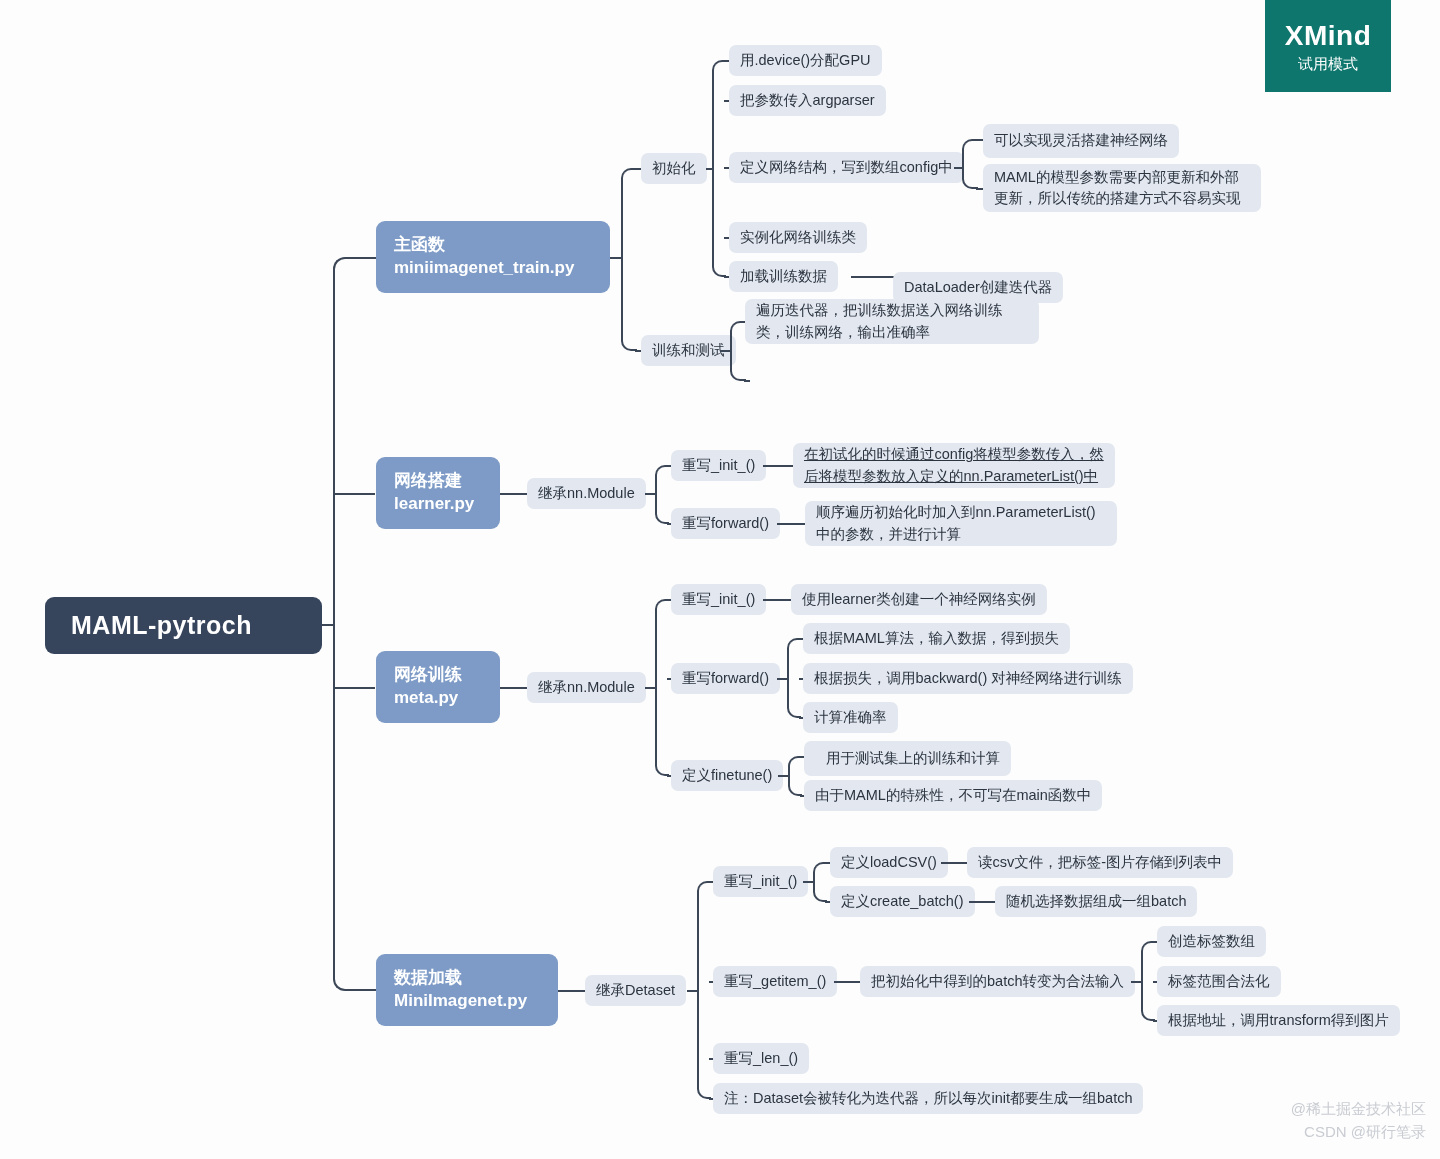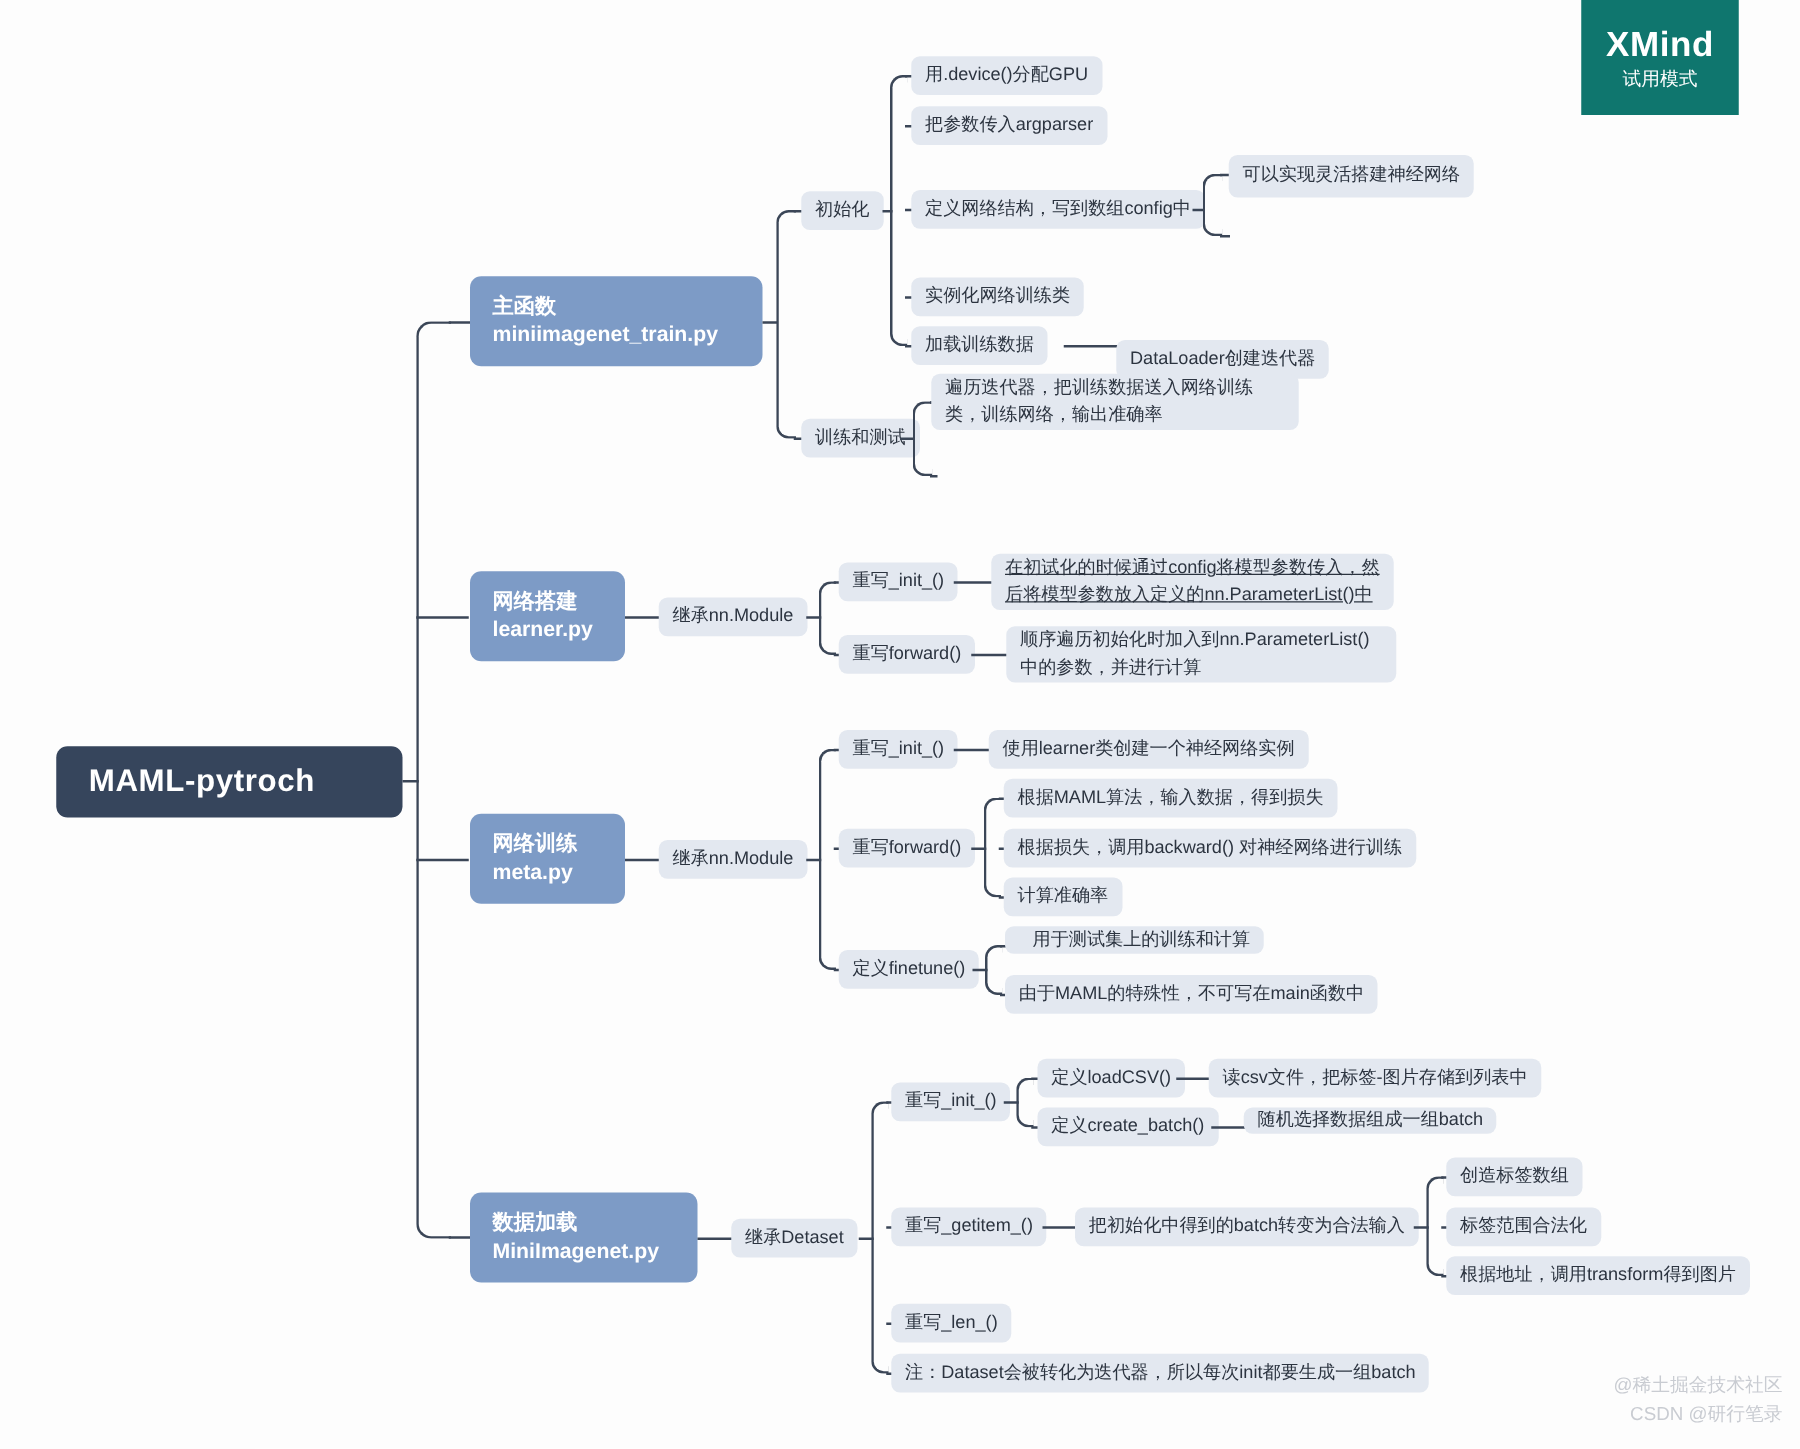--- a/index.html
+++ b/index.html
@@ -166,20 +166,21 @@
   <div class="node leaf" style="left:729px; top:85px; height:31px;">把参数传入argparser</div>
   <div class="node leaf" style="left:729px; top:152px; height:31px;">定义网络结构，写到数组config中</div>
   <div class="node leaf" style="left:729px; top:222px; height:31px;">实例化网络训练类</div>
   <div class="node leaf" style="left:729px; top:261px; height:31px;">加载训练数据</div>
 
   <div class="wire h" style="left:954px; top:167px; width:10px;"></div>
   <div class="sub-spine" style="left:962px; top:139px; width:16px; height:50px;"></div>
   <div class="wire h" style="left:976px; top:139px; width:8px;"></div>
   <div class="wire h" style="left:976px; top:188px; width:8px;"></div>
   <div class="node leaf" style="left:983px; top:124px; height:34px;">可以实现灵活搭建神经网络</div>
+  <div class="node leaf multi" style="left:983px; top:164px; width:278px; height:48px;">MAML的模型参数需要内部更新和外部更新，所以传统的搭建方式不容易实现</div>
 
   <div class="wire h" style="left:851px; top:276px; width:44px;"></div>
   <div class="node leaf" style="left:893px; top:261px; height:31px;margin-top:11px;">DataLoader创建迭代器</div>
 
   <div class="wire h" style="left:720px; top:350px; width:12px;"></div>
   <div class="sub-spine" style="left:730px; top:321px; width:16px; height:60px;"></div>
   <div class="wire h" style="left:744px; top:321px; width:6px;"></div>
   <div class="wire h" style="left:744px; top:380px; width:6px;"></div>
   <div class="node leaf multi" style="left:745px; top:299px; width:294px; height:45px;">遍历迭代器，把训练数据送入网络训练类，训练网络，输出准确率</div>
 
@@ -228,21 +229,21 @@
   <div class="wire h" style="left:799px; top:717px; width:6px;"></div>
   <div class="node leaf" style="left:803px; top:623px; height:31px;">根据MAML算法，输入数据，得到损失</div>
   <div class="node leaf" style="left:803px; top:663px; height:31px;">根据损失，调用backward() 对神经网络进行训练</div>
   <div class="node leaf" style="left:803px; top:702px; height:31px;">计算准确率</div>
 
   <div class="node leaf" style="left:671px; top:760px; height:31px;">定义finetune()</div>
   <div class="wire h" style="left:778px; top:775px; width:12px;"></div>
   <div class="sub-spine" style="left:788px; top:756px; width:14px; height:40px;"></div>
   <div class="wire h" style="left:800px; top:756px; width:6px;"></div>
   <div class="wire h" style="left:800px; top:795px; width:6px;"></div>
-  <div class="node leaf" style="left:804px; top:741px; height:22px;padding-left:22px;">用于测试集上的训练和计算</div>
+  <div class="node leaf" style="left:804px; top:741px; height:35px;padding-left:22px;">用于测试集上的训练和计算</div>
   <div class="node leaf" style="left:804px; top:780px; height:31px;">由于MAML的特殊性，不可写在main函数中</div>
 
   <div class="node branch-node" style="left:376px; top:954px; width:182px; height:72px;">
     <span class="l1">数据加载</span>
     <span class="l2">MiniImagenet.py</span>
   </div>
   <div class="wire h" style="left:558px; top:990px; width:28px;"></div>
   <div class="node leaf" style="left:585px; top:975px; height:31px;">继承Detaset</div>
 
   <div class="wire h" style="left:687px; top:990px; width:12px;"></div>
@@ -255,21 +256,21 @@
   <div class="node leaf" style="left:713px; top:866px; height:31px;">重写_init_()</div>
   <div class="wire h" style="left:803px; top:881px; width:12px;"></div>
   <div class="sub-spine" style="left:813px; top:862px; width:14px; height:40px;"></div>
   <div class="wire h" style="left:825px; top:862px; width:6px;"></div>
   <div class="wire h" style="left:825px; top:901px; width:6px;"></div>
   <div class="node leaf" style="left:830px; top:847px; height:31px;">定义loadCSV()</div>
   <div class="wire h" style="left:941px; top:862px; width:28px;"></div>
   <div class="node leaf" style="left:967px; top:847px; height:31px;">读csv文件，把标签-图片存储到列表中</div>
   <div class="node leaf" style="left:830px; top:886px; height:31px;">定义create_batch()</div>
   <div class="wire h" style="left:969px; top:901px; width:28px;"></div>
-  <div class="node leaf" style="left:995px; top:886px; height:21px;text-align:center;">随机选择数据组成一组batch</div>
+  <div class="node leaf" style="left:995px; top:886px; height:31px;text-align:center;">随机选择数据组成一组batch</div>
 
   <div class="node leaf" style="left:713px; top:966px; height:31px;">重写_getitem_()</div>
   <div class="wire h" style="left:834px; top:981px; width:28px;"></div>
   <div class="node leaf" style="left:860px; top:966px; height:31px;">把初始化中得到的batch转变为合法输入</div>
   <div class="wire h" style="left:1131px; top:981px; width:12px;"></div>
   <div class="sub-spine" style="left:1141px; top:941px; width:14px; height:80px;"></div>
   <div class="wire h" style="left:1153px; top:941px; width:6px;"></div>
   <div class="wire h" style="left:1153px; top:981px; width:6px;"></div>
   <div class="wire h" style="left:1153px; top:1020px; width:6px;"></div>
   <div class="node leaf" style="left:1157px; top:926px; height:31px;">创造标签数组</div>

